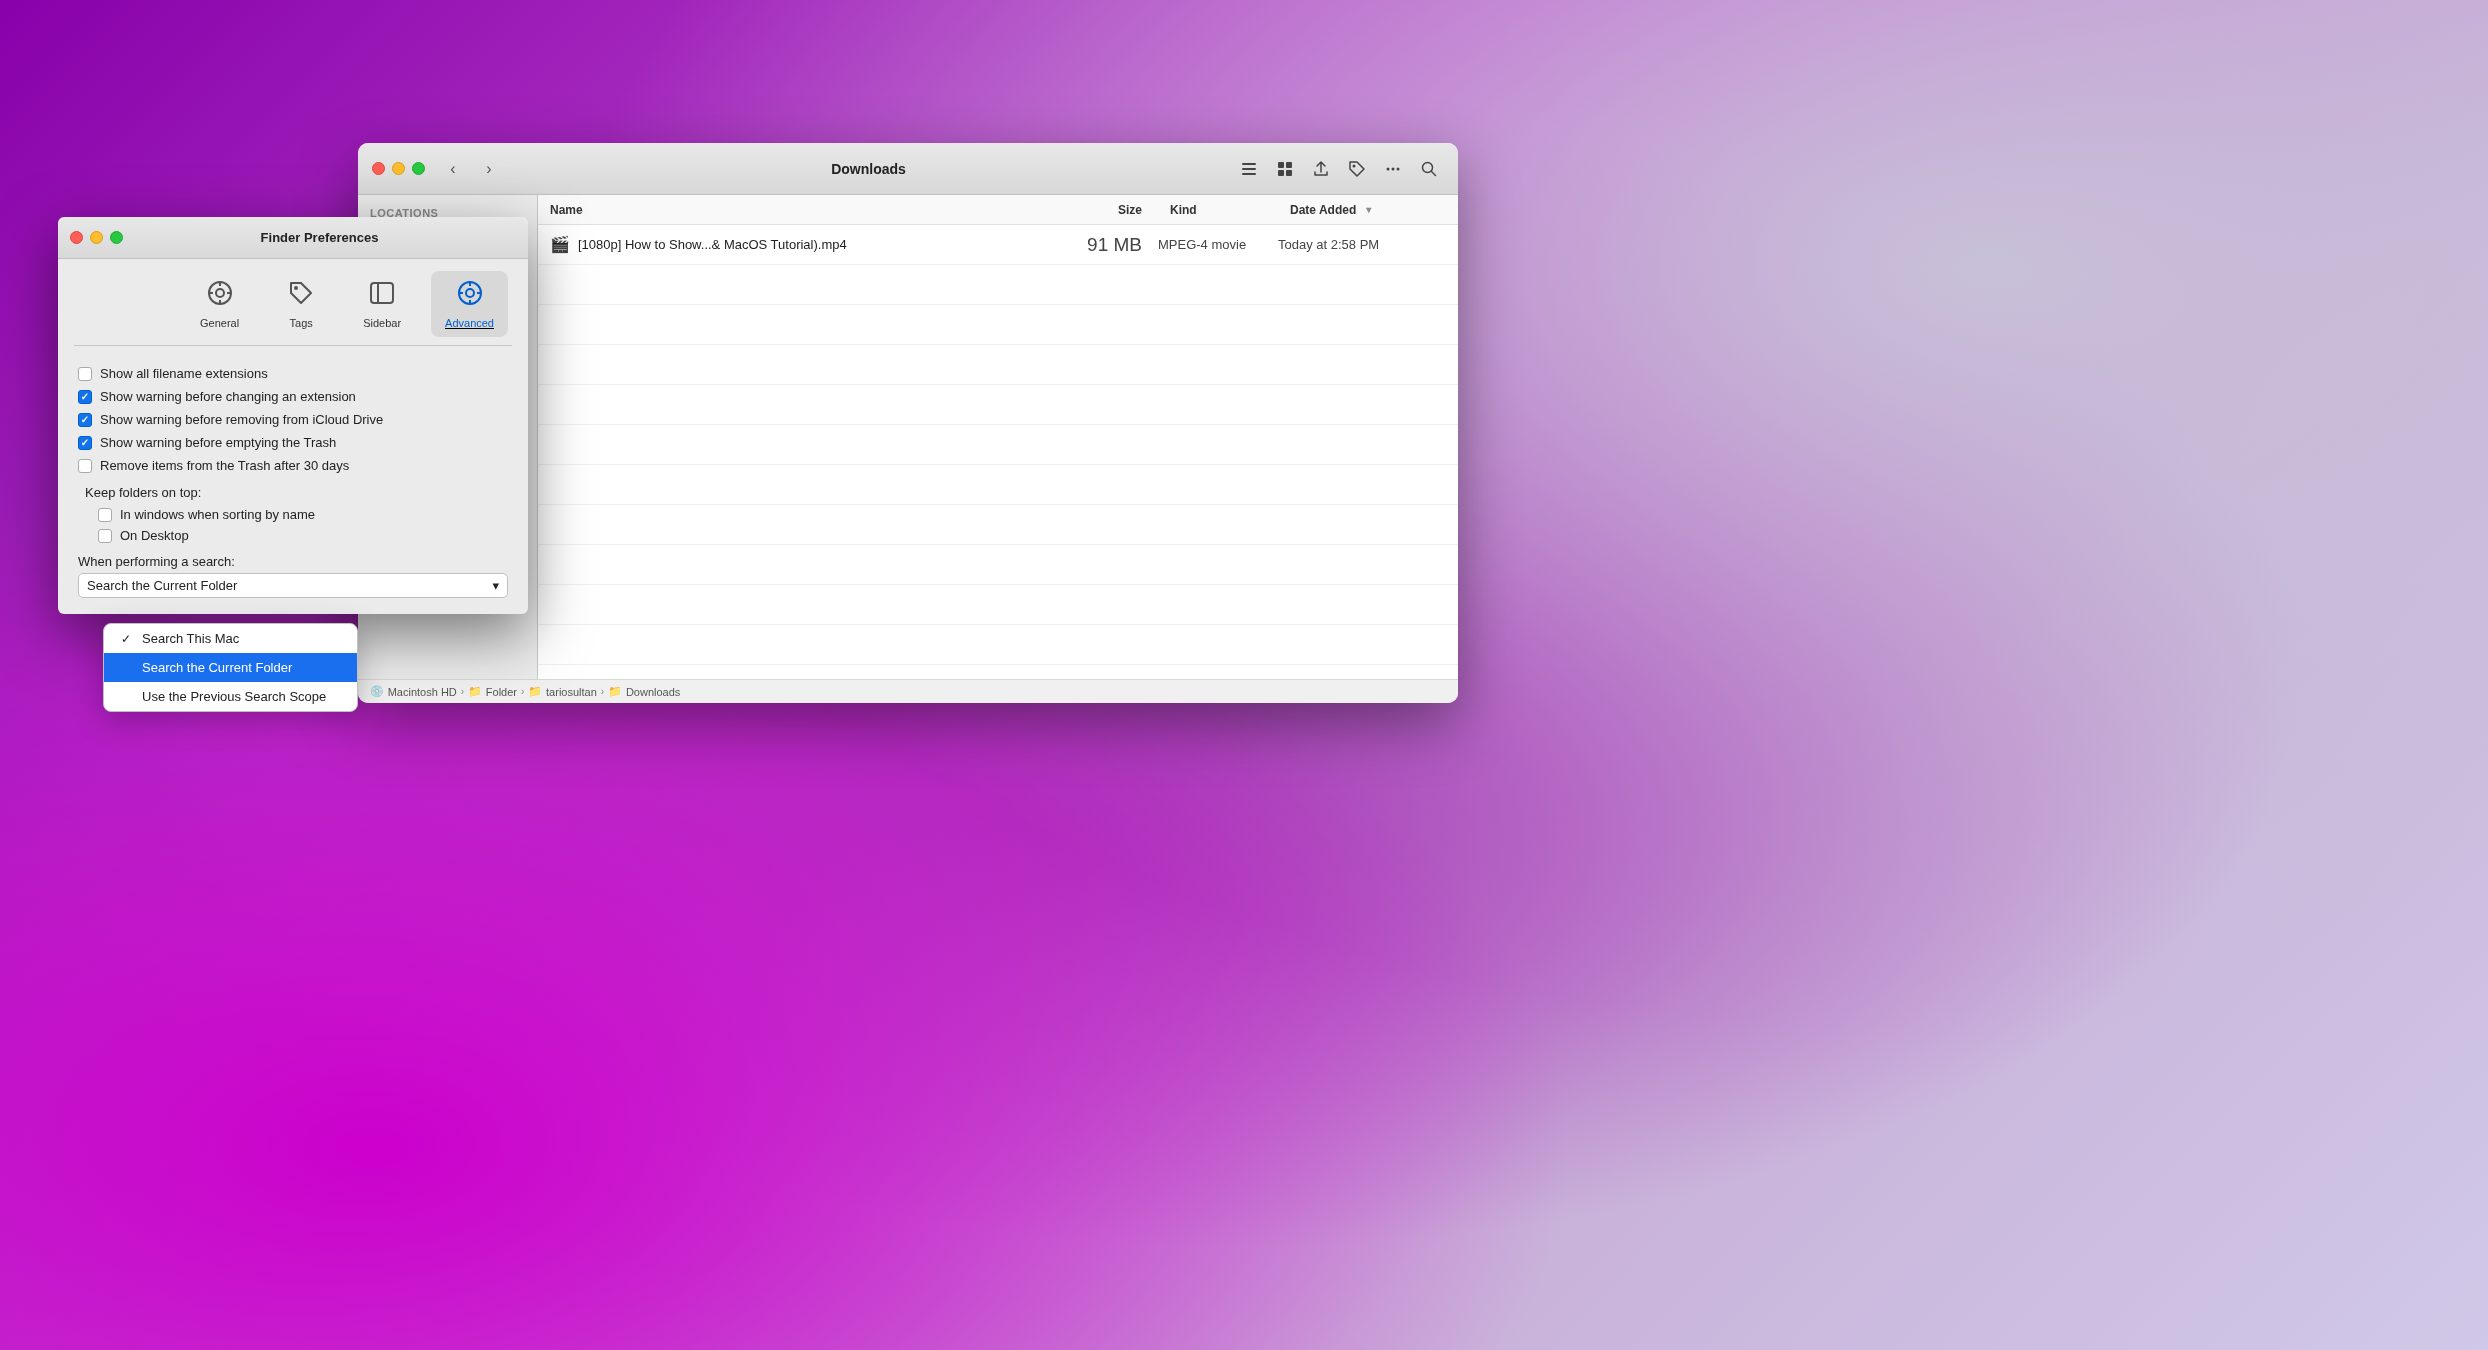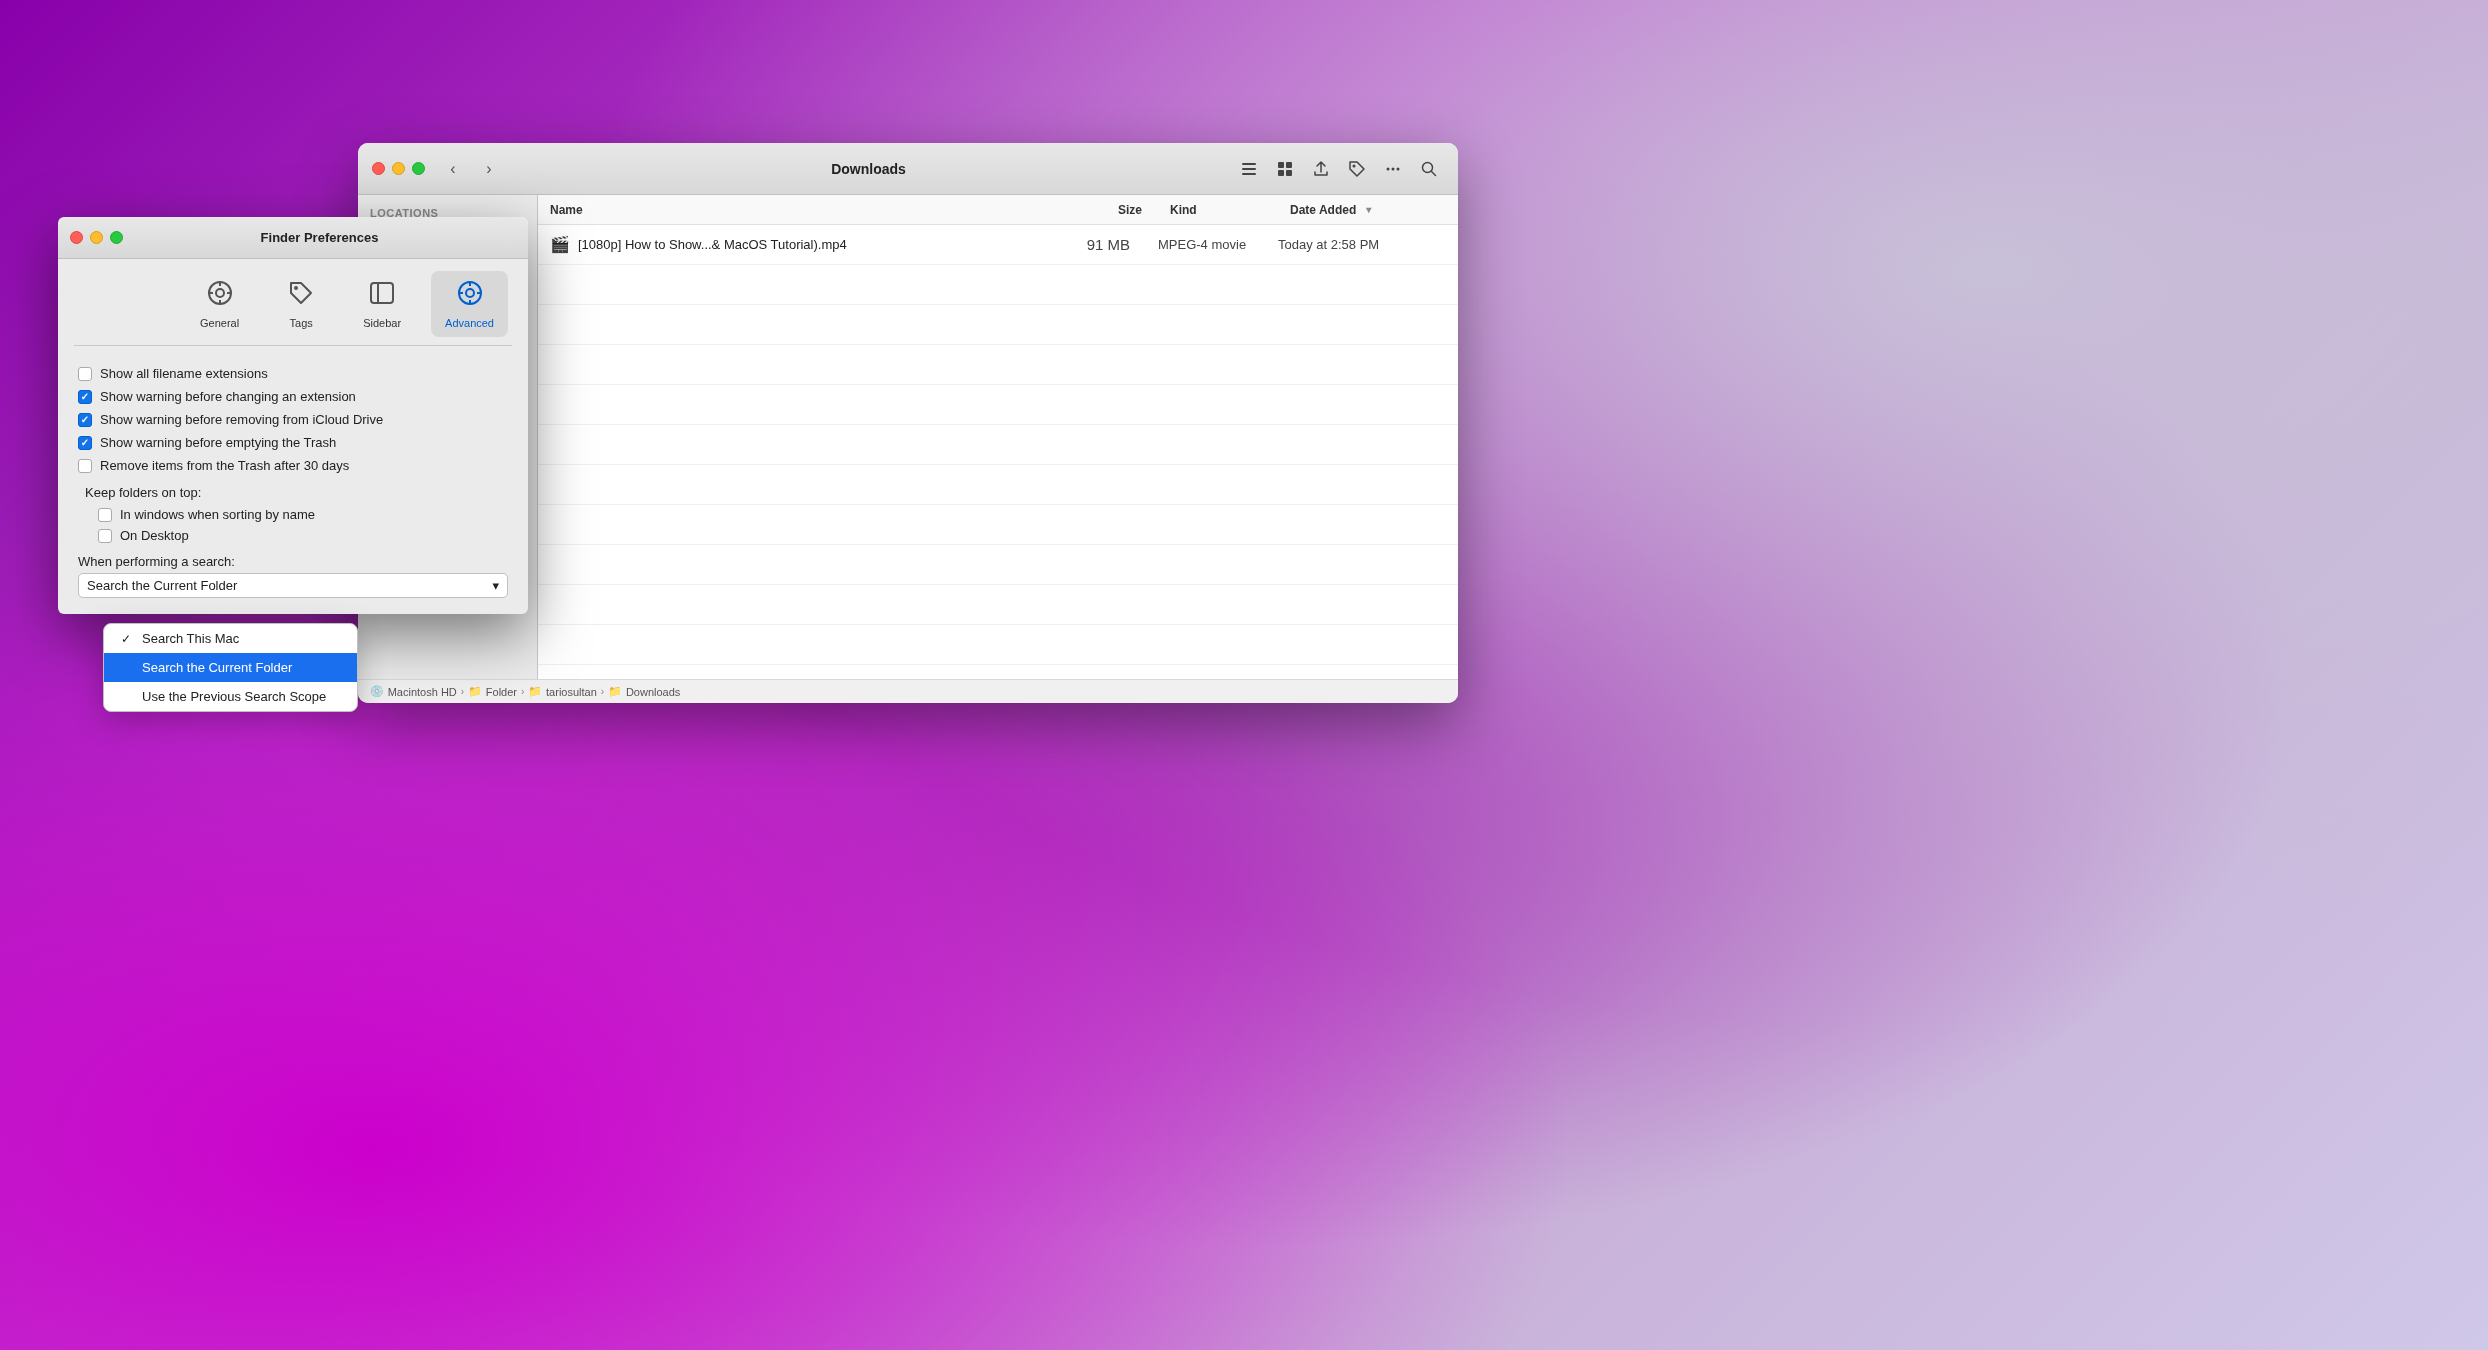--- a/index.html
+++ b/index.html
@@ -187,22 +187,22 @@
       color: #222;
     }
 
     .file-icon {
       font-size: 16px;
     }
 
     .file-size-cell {
       width: 80px;
       text-align: right;
-      padding-right: 28px;
-      font-size: 15px;
+      padding-right: 16px;
+      font-size: 19px;
       color: #444;
     }
 
     .file-kind-cell {
       width: 120px;
       font-size: 13px;
       color: #444;
     }
 
     .file-date-cell {
@@ -284,21 +284,21 @@
     .prefs-tab {
       display: flex;
       flex-direction: column;
       align-items: center;
       gap: 4px;
       padding: 8px 14px;
       border-radius: 8px;
       cursor: pointer;
       min-width: 64px;
     }
-    .prefs-tab.active { background: rgba(0,0,0,0.08); }
+    .prefs-tab.active { background: rgba(0,0,0,0.08); text-decoration: underline; }
 
     .prefs-tab-icon {
       font-size: 24px;
       color: #555;
     }
 
     .prefs-tab.active .prefs-tab-icon { color: #0060d0; }
 
     .prefs-tab-label {
       font-size: 11px;

